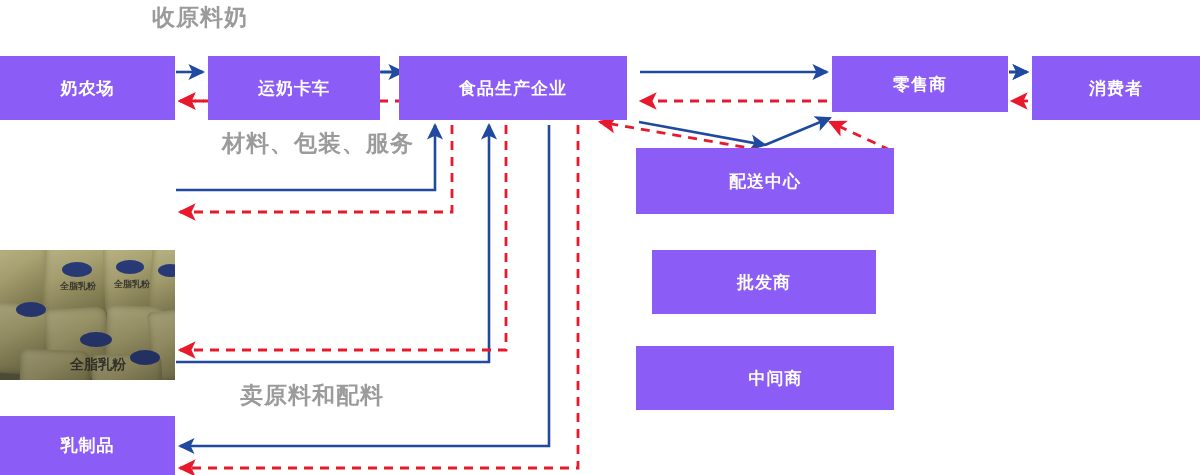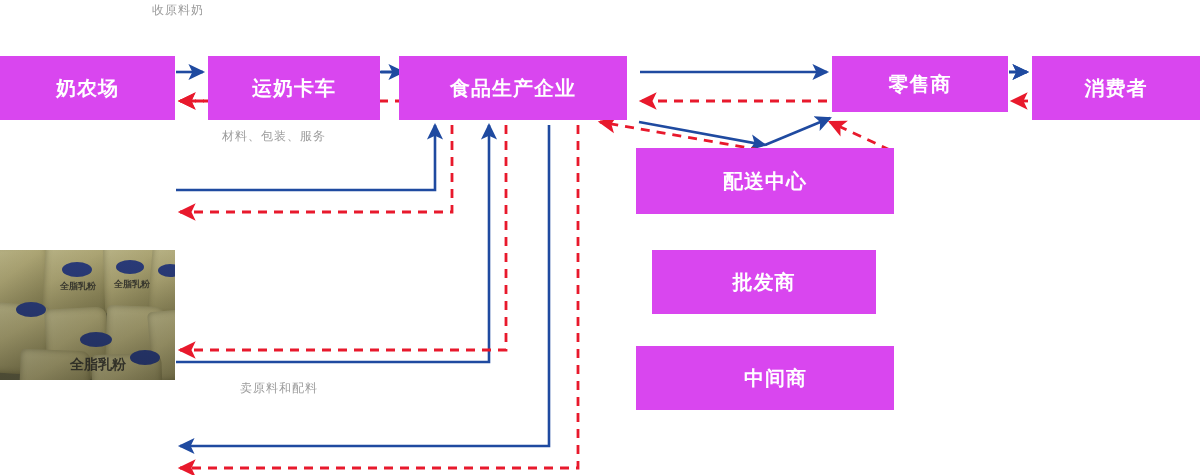--- a/index.html
+++ b/index.html
@@ -4,28 +4,28 @@
 <style>
   html,body{margin:0;padding:0;background:#ffffff;}
   body{
     width:1200px;height:475px;overflow:hidden;
     font-family:"Liberation Sans","DejaVu Sans",sans-serif;
   }
   #stage{position:relative;width:1200px;height:475px;background:#fff;}
   svg.layer{position:absolute;left:0;top:0;width:1200px;height:475px;}
 
   .node{
-    position:absolute;background:#d946ef;display:flex;
+    position:absolute;background:#8b5cf6;display:flex;
     align-items:center;justify-content:center;
-    color:#ffffff;font-weight:bold;font-size:20px;
+    color:#ffffff;font-weight:bold;font-size:17px;
     letter-spacing:1px;box-sizing:border-box;
   }
   .caption{
-    position:absolute;color:#9b9b9b;font-weight:normal;
-    font-size:12px;letter-spacing:1px;white-space:nowrap;
+    position:absolute;color:#9b9b9b;font-weight:bold;
+    font-size:23px;letter-spacing:1px;white-space:nowrap;
   }
   .photo{position:absolute;overflow:hidden;background:#6d6b4e;}
   .photo .bagwrap{position:absolute;inset:0;}
   .photo .bag{
     position:absolute;border-radius:5px 10px 6px 8px;
     background:linear-gradient(145deg,#d9d3a2 0%,#c9c089 40%,#a59d6a 75%,#8d8658 100%);
     box-shadow:inset 0 0 6px rgba(60,55,25,.45);
   }
   .photo .logo{
     position:absolute;border-radius:50%;
@@ -97,20 +97,23 @@
 
   <div class="node" style="left:832px;top:56px;width:176px;height:56px;">
     <span>零售商</span>
   </div>
 
   <div class="node" style="left:1032px;top:56px;width:168px;height:64px;">
     <span>消费者</span>
   </div>
 
 
+  <div class="node" style="left:0px;top:416px;width:175px;height:59px;">
+    <span>乳制品</span>
+  </div>
 
   <div class="node" style="left:636px;top:148px;width:258px;height:66px;">
     <span>配送中心</span>
   </div>
 
   <div class="node" style="left:652px;top:250px;width:224px;height:64px;">
     <span>批发商</span>
   </div>
 
   <div class="node" style="left:636px;top:346px;width:258px;height:64px;padding-left:21px;">

